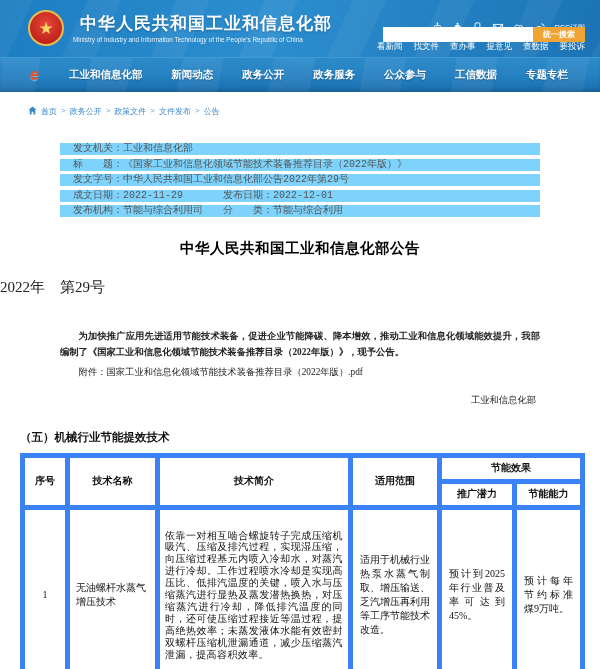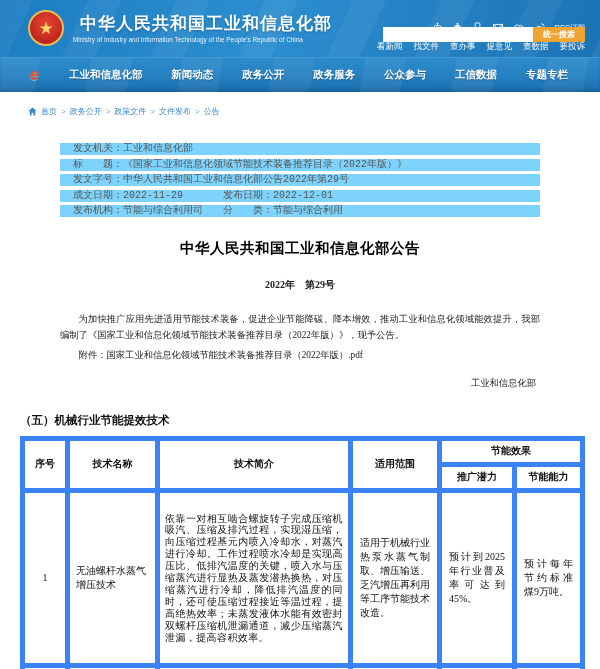--- a/index.html
+++ b/index.html
@@ -39,39 +39,39 @@
     border-top:1px solid #3f9ad8; box-shadow:inset 0 -2px 3px rgba(0,30,60,.18); }
   .nav::after { content:""; position:absolute; inset:0;
     background:repeating-linear-gradient(100deg, rgba(255,255,255,.05) 0 40px, rgba(255,255,255,0) 40px 90px); }
   .nav-logo { margin-left:30px; color:#e8502a; font-size:16px; font-weight:bold; font-style:italic;
     text-shadow:0 1px 1px rgba(255,255,255,.4); z-index:2; }
   .nav-items { display:flex; flex:1; justify-content:space-between; margin:0 32px 0 30px; z-index:2; }
   .nav-item { color:#fff; font-size:10.5px; font-weight:bold; cursor:pointer;
     text-shadow:0 1px 1px rgba(0,30,60,.35); }
 
   
-  .breadcrumb { margin:14px 0 0 28px; display:flex; align-items:center; gap:4px;
+  .breadcrumb { margin:14px 0 0 28px; display:flex; align-items:flex-start; gap:4px;
     font-size:8px; color:#3a87c8; }
   .breadcrumb .crumb { cursor:pointer; }
   .breadcrumb .sep { color:#6ba6d6; }
 
   
   .meta { width:480px; margin:26px 0 0 60px; }
   .meta-row { position:relative; height:12px; line-height:12px; background:#7dd3fc;
     margin-bottom:3.5px; padding-left:13px; font-size:10px; color:#555; white-space:nowrap;font-family:Liberation Mono, monospace; }
   .meta-col2 { position:absolute; left:163px; top:0; }
   .meta-label { color:#555; }
 
   
   .doc-title { margin-top:22px; text-align:center; font-size:14.5px; font-weight:bold; color:#000; letter-spacing:0.5px; }
-  .doc-issue { margin-top:20px; text-align:center; font-size:10px; color:#222;
-    font-family:"Liberation Serif", serif;font-weight:bold; }
+  .doc-issue { margin-top:20px; text-align:left; font-size:15px; color:#222;
+    font-family:"Liberation Serif", serif; }
   .doc-body { width:480px; margin-left:60px; font-family:"Liberation Serif", serif;
     color:#222; font-size:9.3px; line-height:15.5px; text-align:justify; }
-  .doc-para { margin-top:20px; text-indent:2em; }
+  .doc-para { margin-top:32px; text-indent:2em;font-weight:bold; }
   .doc-attach { margin-top:5px; text-indent:2em; cursor:pointer; }
   .doc-sign { margin-top:12px; text-align:right; padding-right:4px; line-height:15px; }
 
   .section-heading { margin:22px 0 0 20px; font-family:"Liberation Serif", serif;
     font-size:11.5px; font-weight:bold; color:#111; }
 
   
   table.tech { margin:8px 0 0 20px; width:560px; border-collapse:collapse; table-layout:fixed;
     font-family:"Liberation Serif", serif; color:#111; }
   table.tech th, table.tech td { border:5px solid #3b82f6; }

